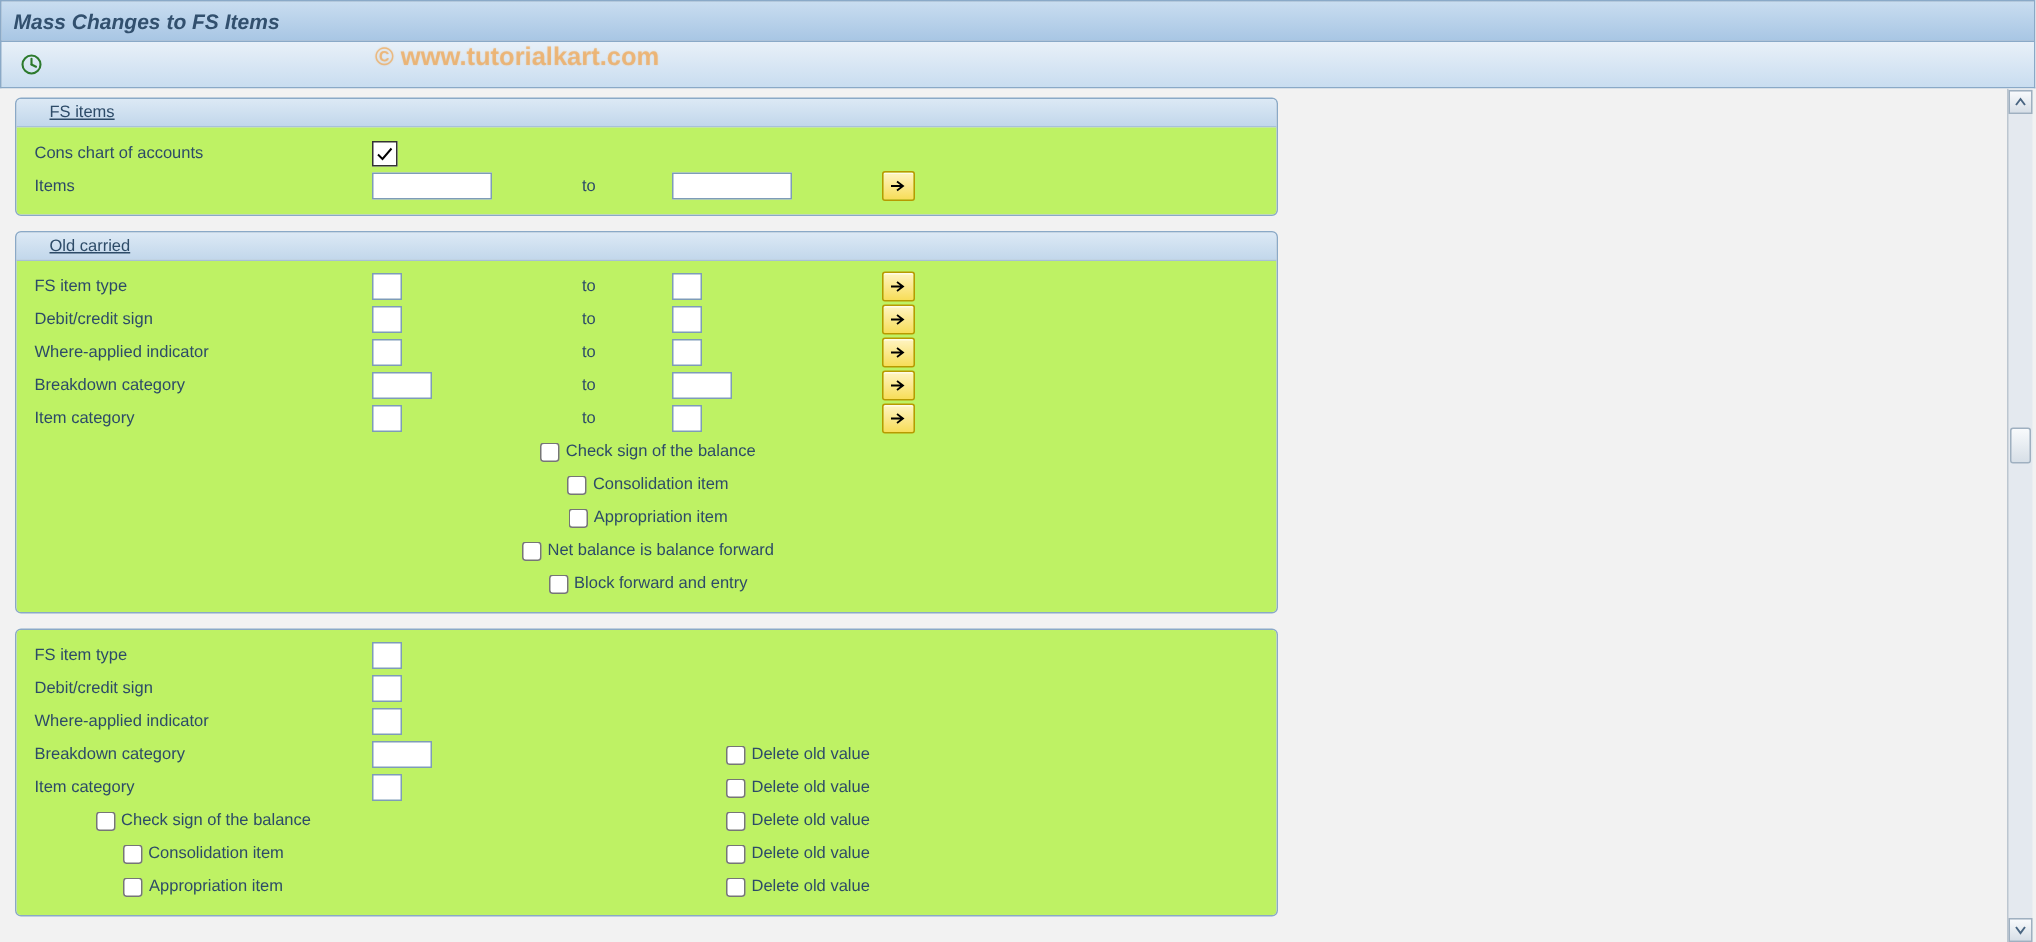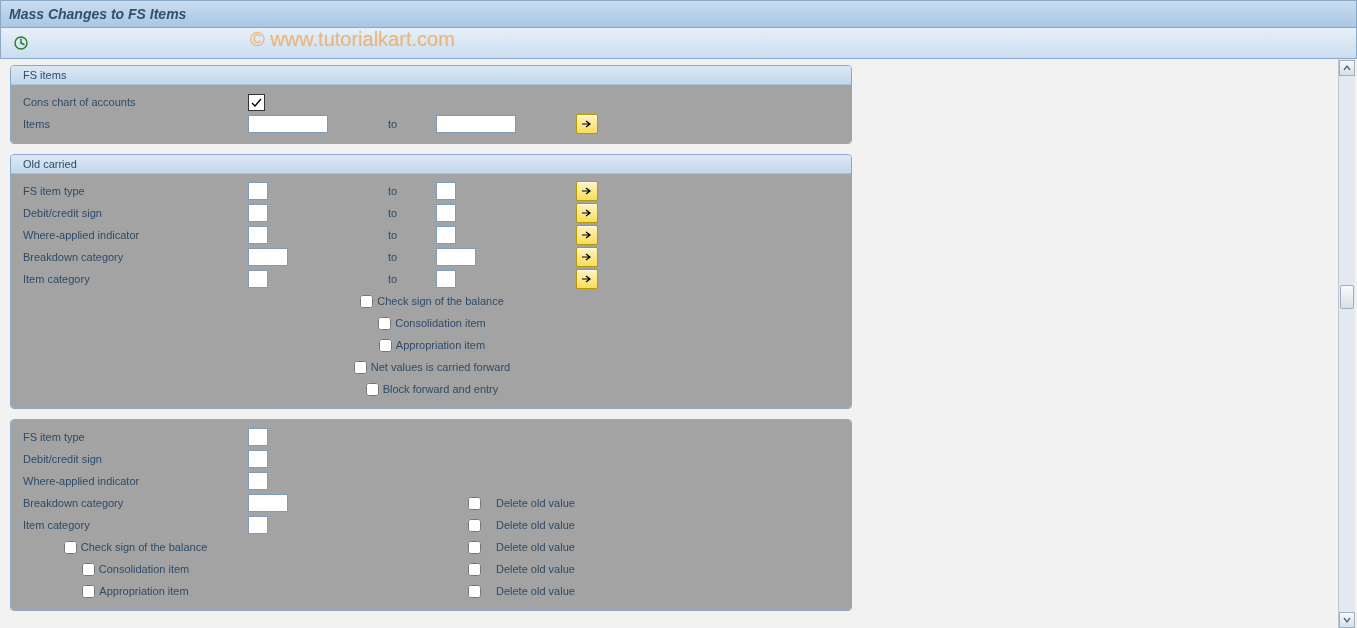--- a/index.html
+++ b/index.html
@@ -45,23 +45,23 @@
     justify-content: center;
     border: 1px solid transparent;
     border-radius: 3px;
     cursor: pointer;
   }
 
   .watermark {
     position: absolute;
     left: 250px;
     top: 28px;
-    font-size: 20px;
+    font-size: 17px;
     color: rgba(240,160,70,0.55);
-    font-weight: normal;
+    font-weight: bold;
     pointer-events: none;
     text-shadow: 0 0 1px rgba(240,160,70,0.4);
     z-index: 50;
   }
 
   .scroll-area {
     position: relative;
     width: 1357px;
     height: calc(628px - 58px);
     overflow: hidden;
@@ -73,51 +73,52 @@
   }
 
   .group {
     border: 1px solid #8aa9c7;
     border-radius: 4px;
     margin-bottom: 10px;
     overflow: hidden;
   }
   .group-header {
     background: linear-gradient(#dce9f5, #c2d7eb);
-    padding: 3px 12px;
+    padding: 3px 22px;
     font-size: 11px;
     color: #2d4b68;
     border-bottom: 1px solid #a8c1d8;
+    text-decoration: underline;
   }
   .group-body {
-    background: #a3a3a3;
+    background: #bef264;
     padding: 6px 10px 8px 10px;
   }
 
   .row {
     display: flex;
     align-items: center;
     height: 22px;
   }
   .label-col {
     width: 225px;
     padding-left: 2px;
     color: #2d4b68;
   }
   .field-col-1 { width: 140px; }
-  .to-col { width: 48px; color: #2d4b68; }
+  .to-col { width: 60px; color: #2d4b68; }
   .field-col-2 { width: 140px; }
   .btn-col { width: 60px; display:flex; justify-content:flex-start; }
 
   .delete-col {
     display:flex;
     align-items:center;
-    gap:15px;
+    gap:4px;
     color:#2d4b68;
-    margin-left: 20px;
+    margin-left: 36px;
   }
 
   input[type="text"].ip {
     height: 16px;
     border: 1px solid #7e9cb8;
     background: #fff;
     padding: 0 2px;
     font-size: 11px;
     box-sizing: content-box;
   }
@@ -336,21 +337,21 @@
         <div class="row chk-inline">
             <input type="checkbox" class="chk" style="">
             <span>Consolidation item</span>
           </div>
         <div class="row chk-inline">
             <input type="checkbox" class="chk" style="">
             <span>Appropriation item</span>
           </div>
         <div class="row chk-inline">
             <input type="checkbox" class="chk" style="">
-            <span>Net values is carried forward</span>
+            <span>Net balance is balance forward</span>
           </div>
         <div class="row chk-inline">
             <input type="checkbox" class="chk" style="">
             <span>Block forward and entry</span>
           </div>
 
       </div>
     </div>
 
     <div class="group" style="margin-bottom:0;">

